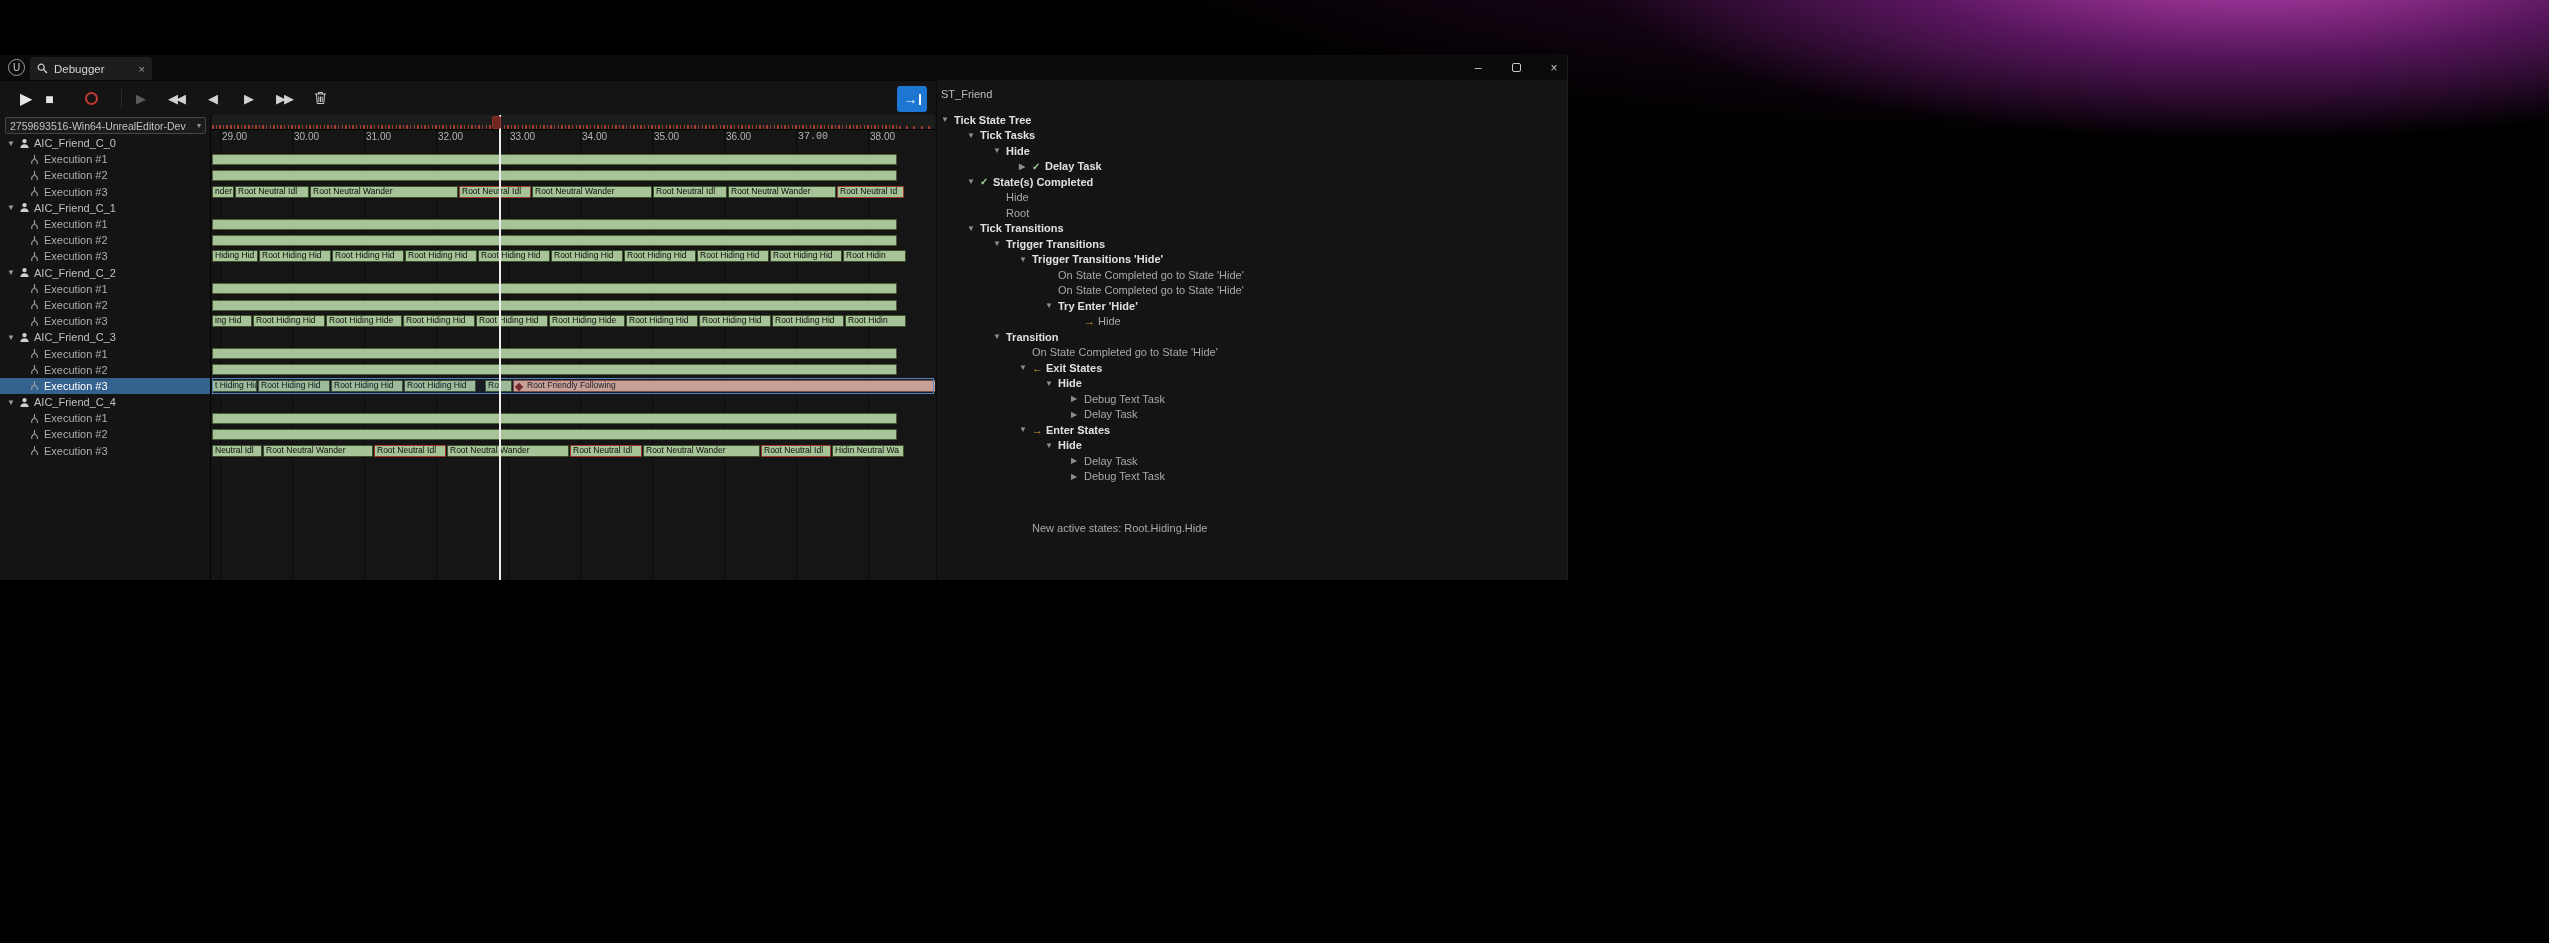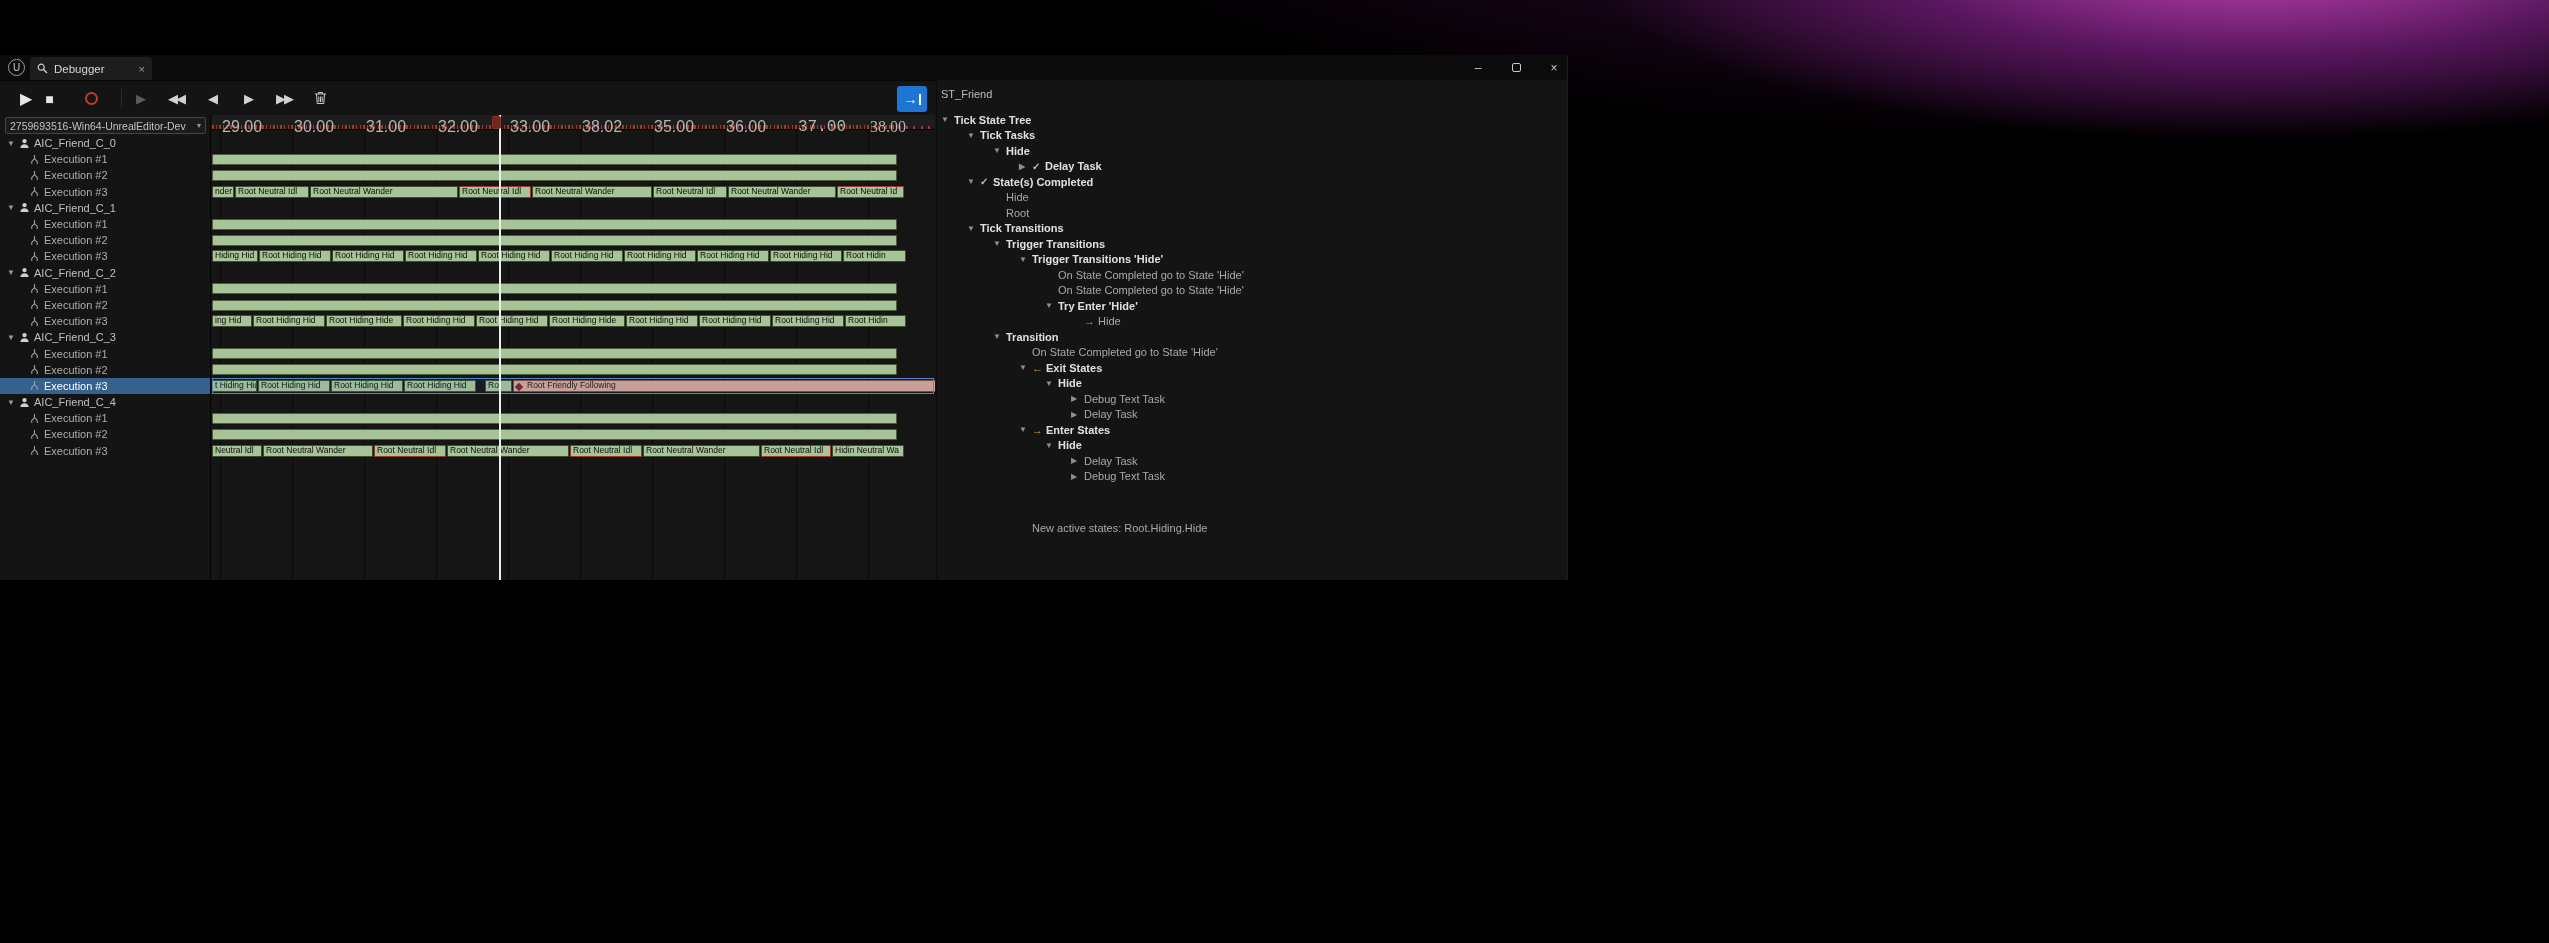--- a/index.html
+++ b/index.html
@@ -47,21 +47,21 @@
   .t-row{height:16.2px;display:flex;align-items:center;font-size:11px;color:#b4b4b4;white-space:nowrap;overflow:hidden;}
   .t-row.group{padding-left:7px;color:#c0c0c0;}
   .t-row.exec{padding-left:29px;color:#adadad;}
   .t-row.selected{background:#35618e;color:#ffffff;}
   .exp{width:12px;font-size:8px;color:#9a9a9a;flex:none;}
   .t-icon{width:15px;flex:none;display:inline-flex;align-items:center;}
 
   
   .timeline{position:absolute;left:212px;top:60px;width:723px;height:465px;background:#151515;overflow:hidden;}
   .ruler{position:absolute;left:0;top:0;width:723px;height:15px;background:#1d1d1d;border-bottom:1px solid #000;z-index:10;}
-  .ruler-label{position:absolute;top:3px;font-size:16px;color:#b5b5b5;}
+  .ruler-label{position:absolute;top:16px;font-size:10px;color:#b5b5b5;}
   .red-ticks{position:absolute;left:0;top:10px;width:685px;height:4px;
     background:repeating-linear-gradient(90deg,#a23a2e 0 1.5px,transparent 1.5px 3.6px);}
   .red-dots{position:absolute;left:687px;top:11px;width:36px;height:3px;
     background:repeating-linear-gradient(90deg,#a23a2e 0 2px,transparent 2px 7.2px);}
   .gridline{position:absolute;top:15px;width:1px;height:450px;background:rgba(0,0,0,.5);z-index:1;}
   .playhead{position:absolute;top:0;width:2px;height:465px;background:#ececec;z-index:30;}
   .scrub{position:absolute;top:1px;width:9px;height:13px;background:#702621;border:1px solid #8d322a;border-radius:2px;z-index:31;}
   .bar-solid{position:absolute;left:0;height:11px;background:#a6c498;border:1px solid #4c5c3a;border-radius:1px;z-index:2;}
   .seg-row{position:absolute;left:0;height:12px;display:flex;z-index:2;}
   .seg{flex:none;height:12px;background:#a6c498;border:1px solid #3e4f2e;border-radius:1px;margin-right:1px;
@@ -309,25 +309,25 @@
 
     <div class="timeline">
       <div class="ruler">
         <div class="red-ticks"></div>
         <div class="red-dots"></div>
       <div class="ruler-label" style="left: 10px;">29.00</div>
           <div class="ruler-label" style="left: 82px;">30.00</div>
           <div class="ruler-label" style="left: 154px;">31.00</div>
           <div class="ruler-label" style="left: 226px;">32.00</div>
           <div class="ruler-label" style="left: 298px;">33.00</div>
-          <div class="ruler-label" style="left: 370px;">38.02</div>
+          <div class="ruler-label" style="left: 370px;">34.00</div>
           <div class="ruler-label" style="left: 442px;">35.00</div>
           <div class="ruler-label" style="left: 514px;">36.00</div>
           <div class="ruler-label" style="left: 586px; font-family: Liberation Mono, monospace;">37.00</div>
-          <div class="ruler-label" style="left: 658px; font-family: Liberation Serif, serif;">38.00</div>
+          <div class="ruler-label" style="left: 658px;">38.00</div>
         </div>
       <div class="scrub" style="left: 280px;"></div>
       <div class="playhead" style="left: 287px;"></div>
     <div class="gridline" style="left: 8px;"></div>
         <div class="gridline" style="left: 80px;"></div>
         <div class="gridline" style="left: 152px;"></div>
         <div class="gridline" style="left: 224px;"></div>
         <div class="gridline" style="left: 296px;"></div>
         <div class="gridline" style="left: 368px;"></div>
         <div class="gridline" style="left: 440px;"></div>

